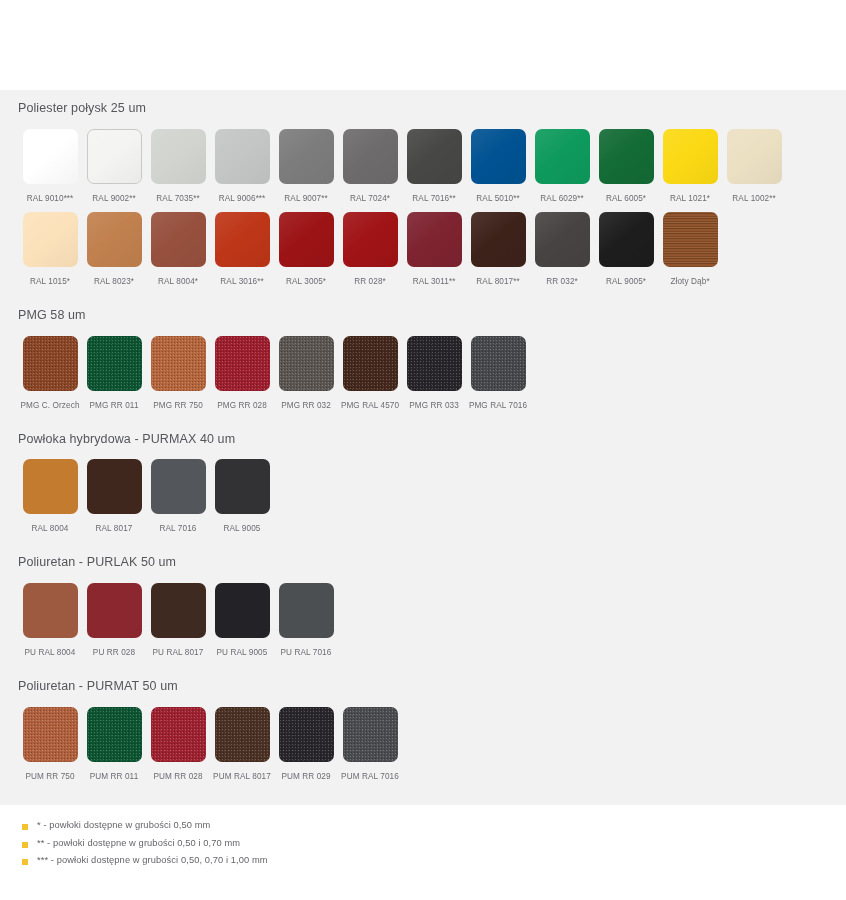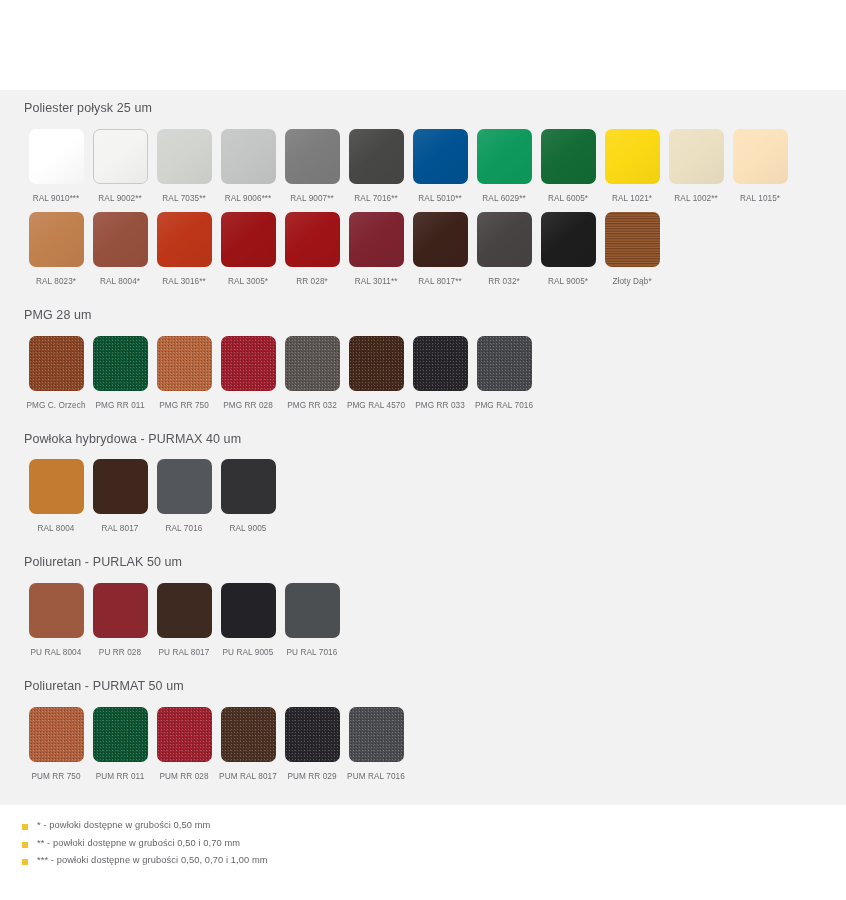--- a/index.html
+++ b/index.html
@@ -19,21 +19,21 @@
     position: absolute;
     left: 0;
     top: 90px;
     width: 846px;
     height: 715px;
     background: #f2f2f2;
     box-sizing: border-box;
     padding: 12px 0 0 0;
   }
   .section {
-    padding: 0 0 0 24px;
+    padding: 0 0 0 18px;
   }
   .section-title {
     font-size: 12.5px;
     color: #55565a;
     letter-spacing: 0.1px;
     margin: 0 0 13px 0;
     font-weight: 400;
     line-height: 1.1;
   }
   .swatch-row {
@@ -164,20 +164,24 @@
           </div>
           <div class="swatch">
             <div class="chip gloss" style="background: rgb(196, 197, 197);"></div>
             <div class="chip-label"><span>RAL 9006</span><span class="stars">***</span></div>
           </div>
           <div class="swatch">
             <div class="chip gloss" style="background: rgb(124, 124, 124);"></div>
             <div class="chip-label"><span>RAL 9007</span><span class="stars">**</span></div>
           </div>
           <div class="swatch">
+            <div class="chip gloss" style="background: rgb(110, 107, 108);"></div>
+            <div class="chip-label"><span>RAL 7024</span><span class="stars">*</span></div>
+          </div>
+          <div class="swatch">
             <div class="chip gloss" style="background: rgb(71, 71, 70);"></div>
             <div class="chip-label"><span>RAL 7016</span><span class="stars">**</span></div>
           </div>
           <div class="swatch">
             <div class="chip gloss" style="background: rgb(0, 82, 146);"></div>
             <div class="chip-label"><span>RAL 5010</span><span class="stars">**</span></div>
           </div>
           <div class="swatch">
             <div class="chip gloss" style="background: rgb(14, 154, 92);"></div>
             <div class="chip-label"><span>RAL 6029</span><span class="stars">**</span></div>
@@ -235,21 +239,21 @@
             <div class="chip-label"><span>RAL 9005</span><span class="stars">*</span></div>
           </div>
           <div class="swatch">
             <div class="chip wood" style="background: rgb(140, 79, 38);"></div>
             <div class="chip-label"><span>Złoty Dąb</span><span class="stars">*</span></div>
           </div>
         </div>
       </div>
       <div class="section-gap"></div>
       <div class="section">
-        <div class="section-title">PMG 28 um</div>
+        <div class="section-title">PMG 58 um</div>
         <div class="swatch-row">
           <div class="swatch">
             <div class="chip textured" style="background: rgb(138, 69, 38);"></div>
             <div class="chip-label"><span>PMG C. Orzech</span><span class="stars"></span></div>
           </div>
           <div class="swatch">
             <div class="chip textured" style="background: rgb(13, 84, 50);"></div>
             <div class="chip-label"><span>PMG RR 011</span><span class="stars"></span></div>
           </div>
           <div class="swatch">

